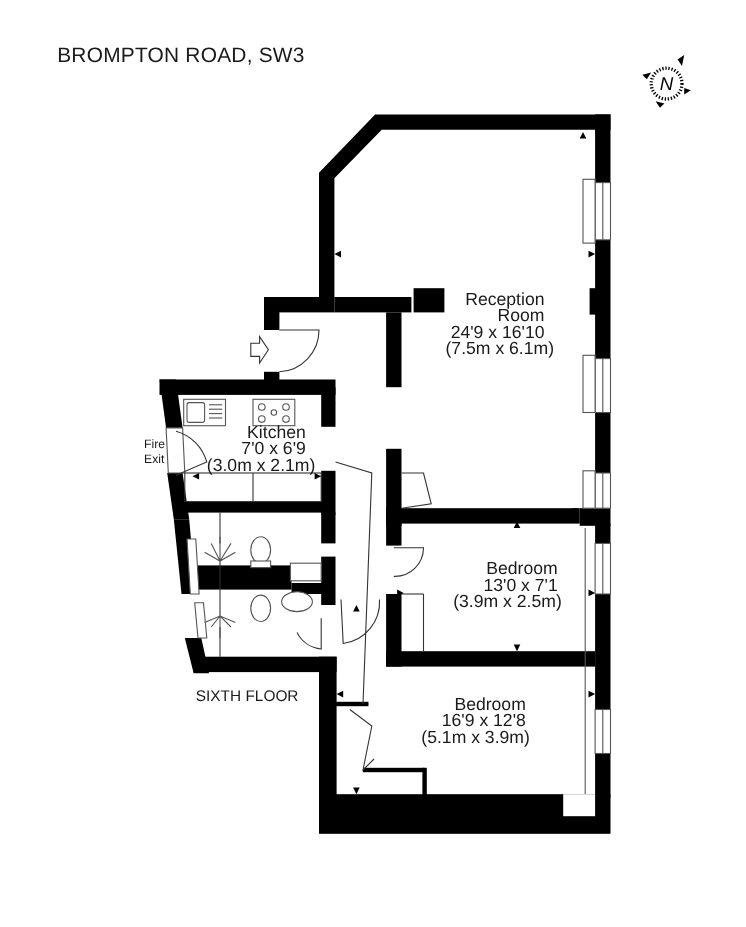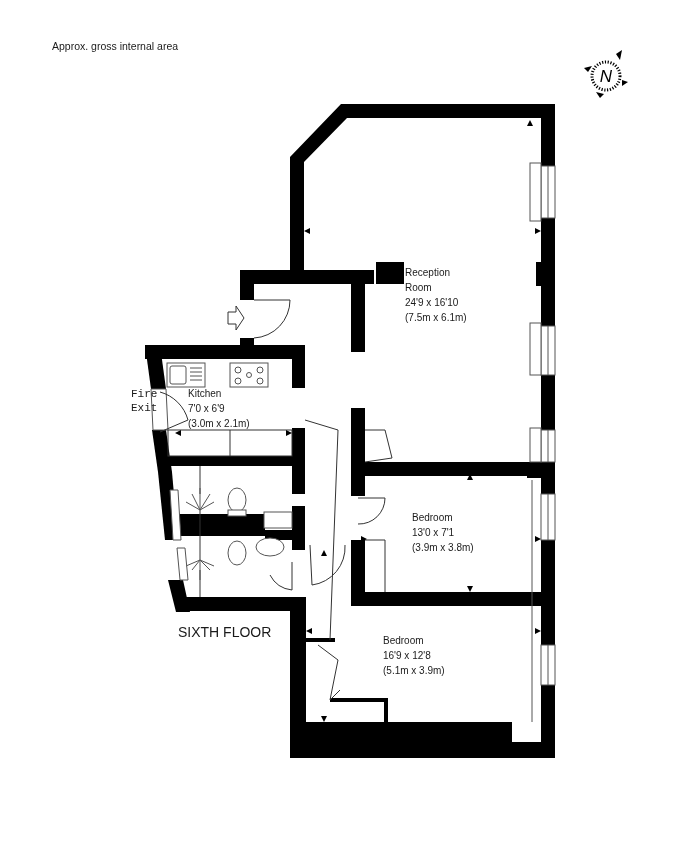--- a/index.html
+++ b/index.html
@@ -3,29 +3,29 @@
   <meta charset="utf-8">
   <style>
     html, body { margin: 0; padding: 0; background: #ffffff; }
     body { width: 678px; height: 843px; position: relative; overflow: hidden;
            font-family: "Liberation Sans", "DejaVu Sans", sans-serif; color: #1a1a1a; }
     .header { position: absolute; left: 52px; top: 40px; }
     .title { font-size: 19px; letter-spacing: 0.2px; color: #1a1a1a; line-height: 22px; }
     .sub { font-size: 10.5px; line-height: 12px; color: #1a1a1a; }
     .compass { position: absolute; left: 576px; top: 46px; width: 60px; height: 60px; }
     svg.plan { position: absolute; left: 0; top: 0; }
-    .label { position: absolute; text-align: left; font-size: 10px; line-height: 15px; color: #1a1a1a; white-space: nowrap; }
+    .label { position: absolute; text-align: right; font-size: 16px; line-height: 15px; color: #1a1a1a; white-space: nowrap; }
     .floor-label { position: absolute; left: 178px; top: 624px; font-size: 14px; color: #1a1a1a; }
-    .fire-label { position: absolute; left: 131px; top: 387px; font-size: 11px; line-height: 14px; color: #1a1a1a; font-family: Liberation Mono, monospace; }
+    .fire-label { position: absolute; left: 131px; top: 397px; font-size: 11px; line-height: 14px; color: #1a1a1a; }
   </style>
 </head>
 <body>
 
 <div class="header">
-  <div class="sub">Approx. gross internal area</div>
+  <div class="title">BROMPTON ROAD, SW3</div>
 </div>
 
 <svg class="compass" viewBox="0 0 60 60">
   <circle cx="30" cy="30" r="14" fill="none" stroke="#000" stroke-width="3" stroke-dasharray="1.2 1.6"></circle>
   <polygon points="40,8 46,4 44,14" fill="#000"></polygon>
   <polygon points="8,22 16,20 12,26" fill="#000"></polygon>
   <polygon points="52,36 46,40 46,34" fill="#000"></polygon>
   <polygon points="24,52 20,46 28,48" fill="#000"></polygon>
   <text x="30" y="36" text-anchor="middle" font-size="17" font-style="italic" font-family="Liberation Sans, sans-serif" fill="#000">N</text>
 </svg>
@@ -176,21 +176,21 @@
 
 <div class="label" style="left:188px; top:386px; width:90px;">
   <div>Kitchen</div>
   <div>7'0 x 6'9</div>
   <div>(3.0m x 2.1m)</div>
 </div>
 
 <div class="label" style="left:412px; top:510px; width:95px;">
   <div>Bedroom</div>
   <div>13'0 x 7'1</div>
-  <div>(3.9m x 3.8m)</div>
+  <div>(3.9m x 2.5m)</div>
 </div>
 
 <div class="label" style="left:383px; top:633px; width:95px;">
   <div>Bedroom</div>
   <div>16'9 x 12'8</div>
   <div>(5.1m x 3.9m)</div>
 </div>
 
 <div class="fire-label">
   <div>Fire</div>

